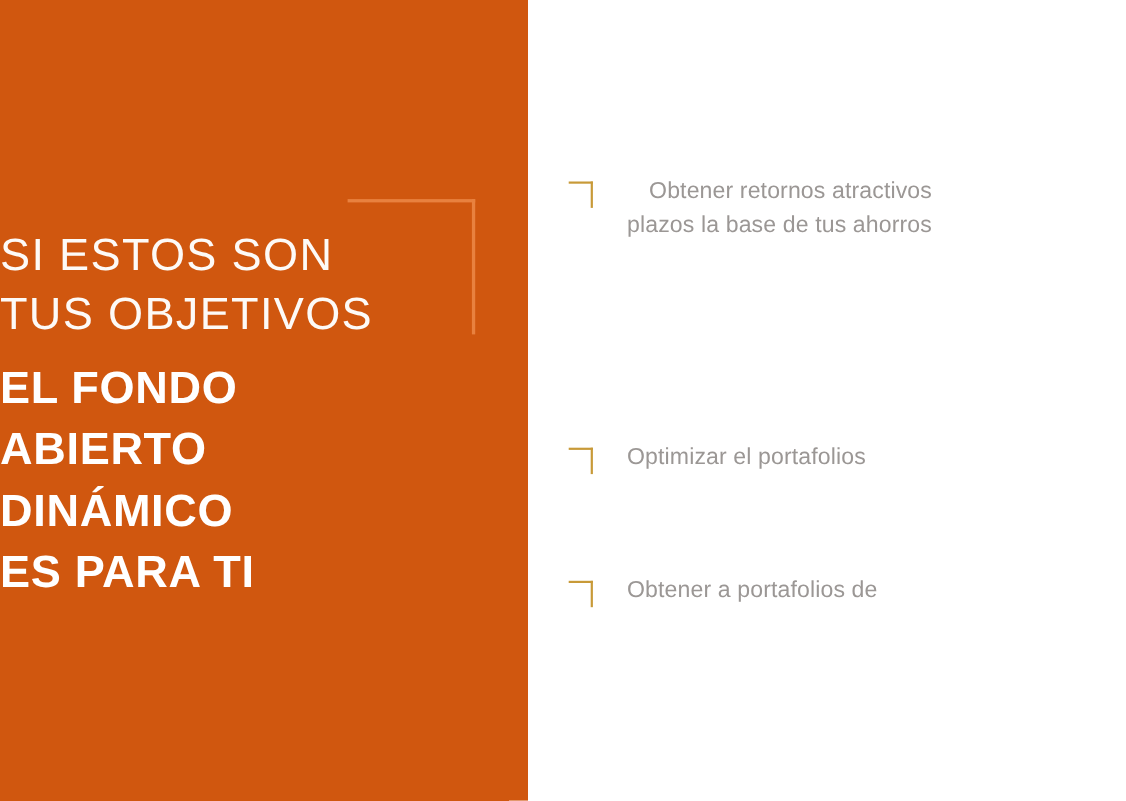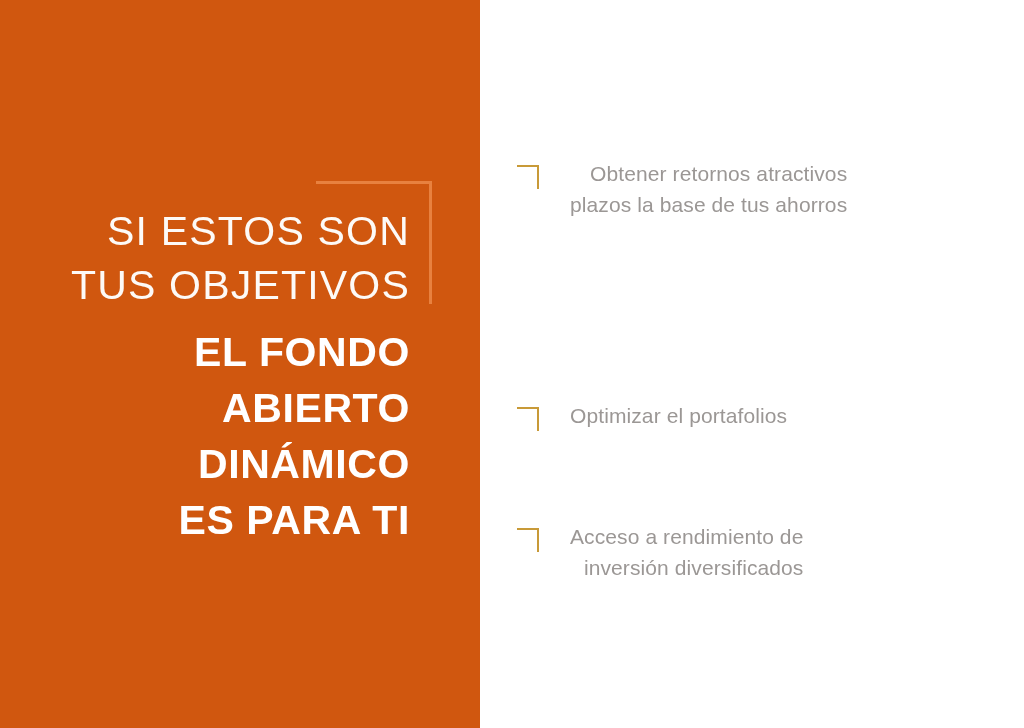--- a/index.html
+++ b/index.html
@@ -42,40 +42,38 @@
     border-top: 3px solid #e8813f;
     border-right: 3px solid #e8813f;
     pointer-events: none;
   }
 
   #headline-block {
     position: absolute;
     left: 0;
     top: 204px;
     width: 410px;
-    text-align: right;
   }
 
   .headline-light {
     color: #fdfaf7;
     font-size: 41px;
     font-weight: 300;
     letter-spacing: 1.2px;
     line-height: 54px;
     white-space: nowrap;
   }
 
   .headline-bold {
     color: #ffffff;
     font-size: 41px;
     font-weight: 700;
     letter-spacing: 0.6px;
     line-height: 56px;
     white-space: nowrap;
-    padding-left: 13px;
   }
 
   #headline-bold-block {
     margin-top: 12px;
   }
 
   
   #benefits-list {
     position: absolute;
     left: 480px;
@@ -152,20 +150,19 @@
     <div class="benefit-item" style="top:400px">
       <span class="benefit-marker"></span>
       <span class="benefit-text">
         <span class="benefit-line">Optimizar el portafolios</span>
       </span>
     </div>
 
     <div class="benefit-item" style="top:521px">
       <span class="benefit-marker"></span>
       <span class="benefit-text">
-        <span class="benefit-line">Acceso a rendimiento de</span>
-        <span class="benefit-line">inversión diversificados</span>
+        <span class="benefit-line">Obtener a portafolios de</span>
       </span>
     </div>
 
   </div>
 
 </div>
 
 </body></html>

